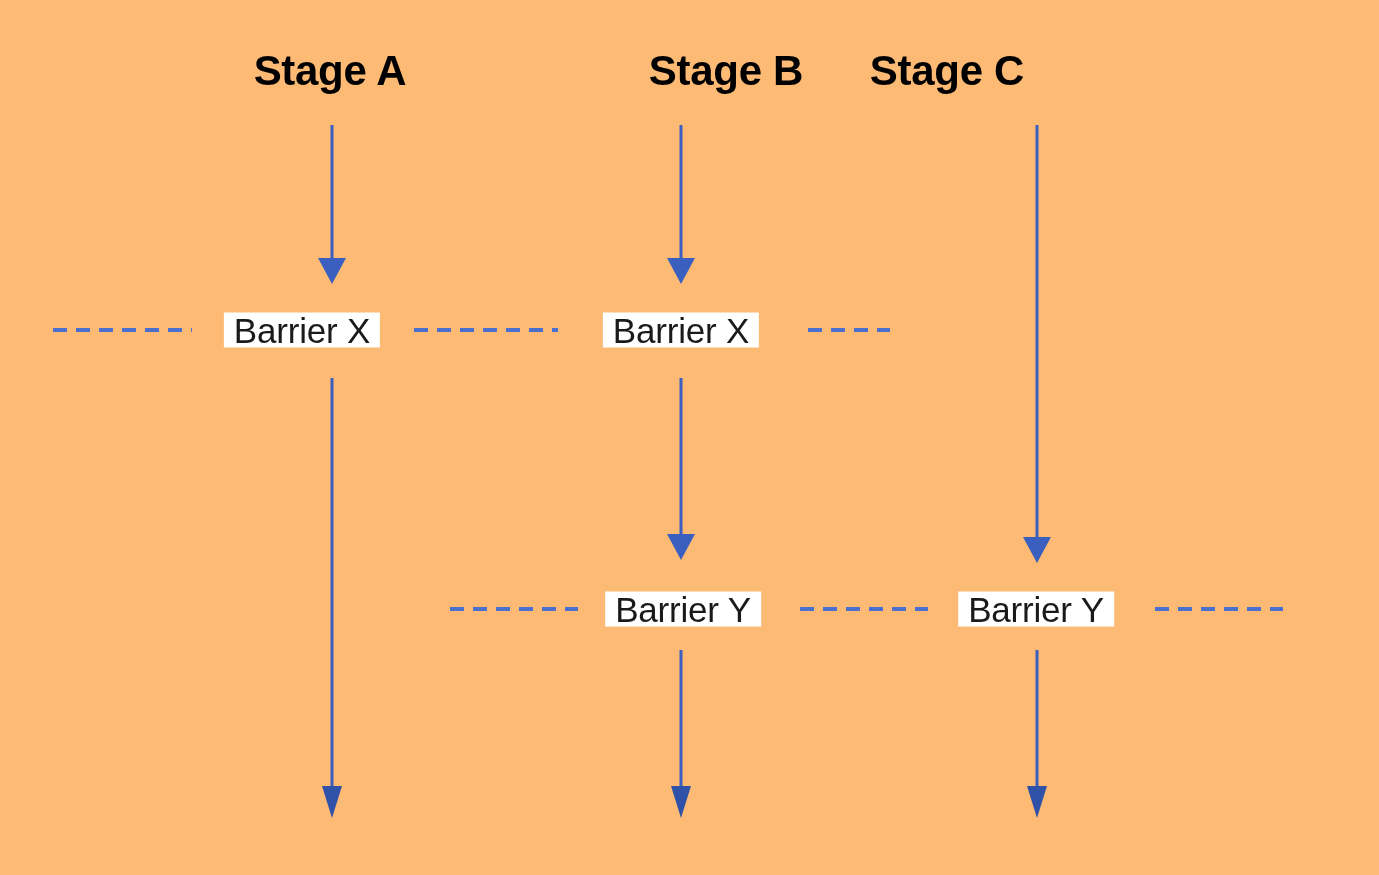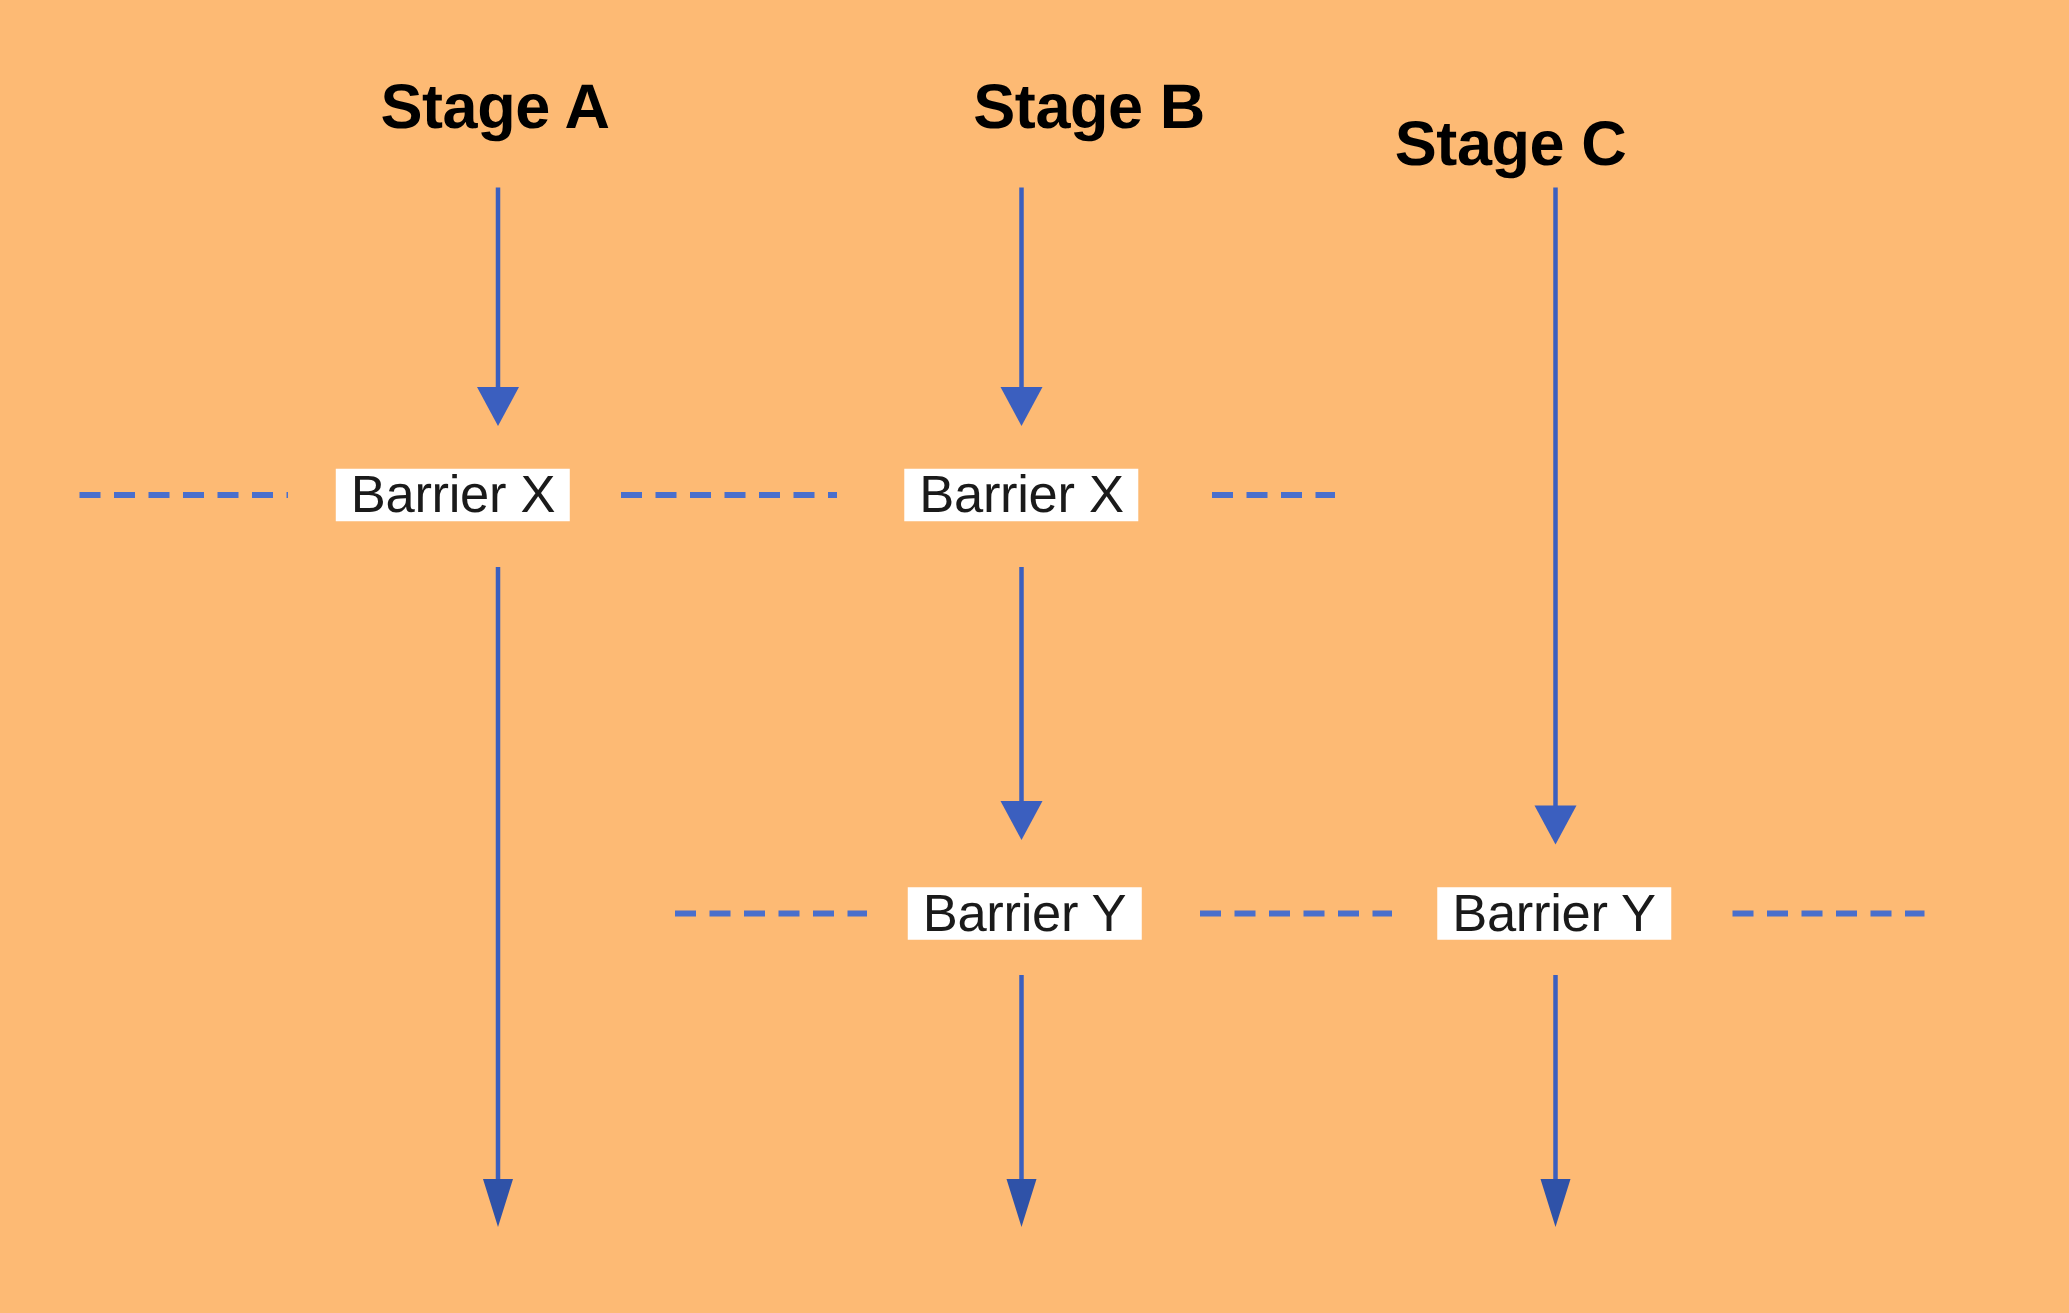--- a/index.html
+++ b/index.html
@@ -113,21 +113,21 @@
       <line x1="1155" y1="609" x2="1283" y2="609"></line>
 
     </g>
 
   </svg>
 
   <div class="stage-label" style="left:330px; top:50px;">Stage A</div>
 
   <div class="stage-label" style="left:696px; top:50px;margin-left:30px;">Stage B</div>
 
-  <div class="stage-label" style="left:1007px; top:50px;margin-top:25px;">Stage C</div>
+  <div class="stage-label" style="left:947px; top:50px;">Stage C</div>
 
   <div class="barrier-label" style="left:302px; top:330px;">Barrier X</div>
 
   <div class="barrier-label" style="left:681px; top:330px;">Barrier X</div>
 
   <div class="barrier-label" style="left:683px; top:609px;">Barrier Y</div>
 
   <div class="barrier-label" style="left:1036px; top:609px;">Barrier Y</div>
 
 </div>

